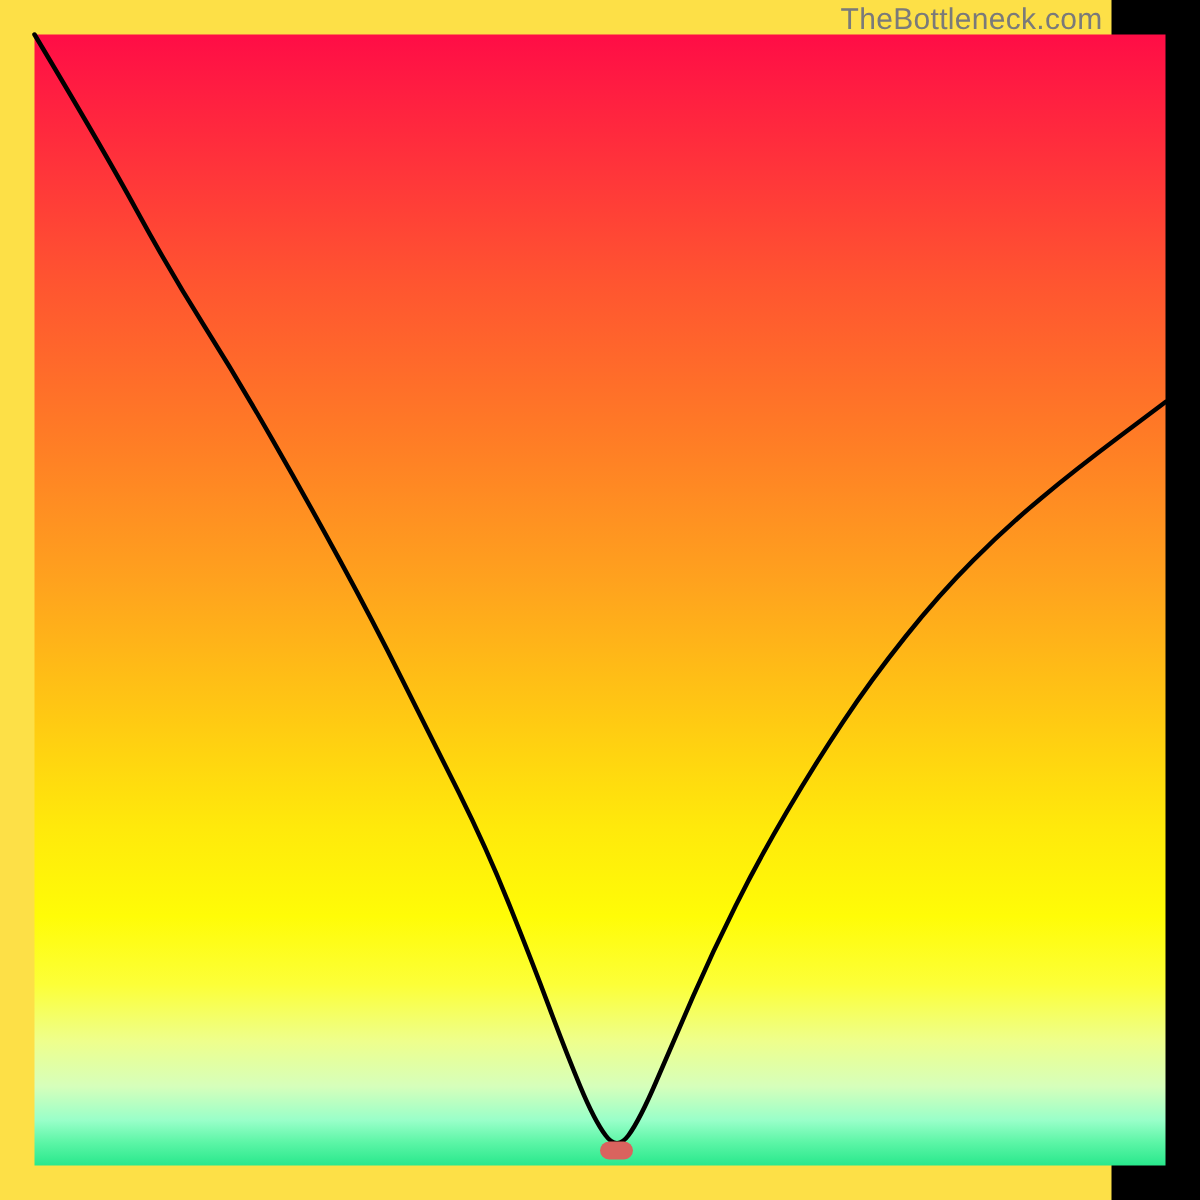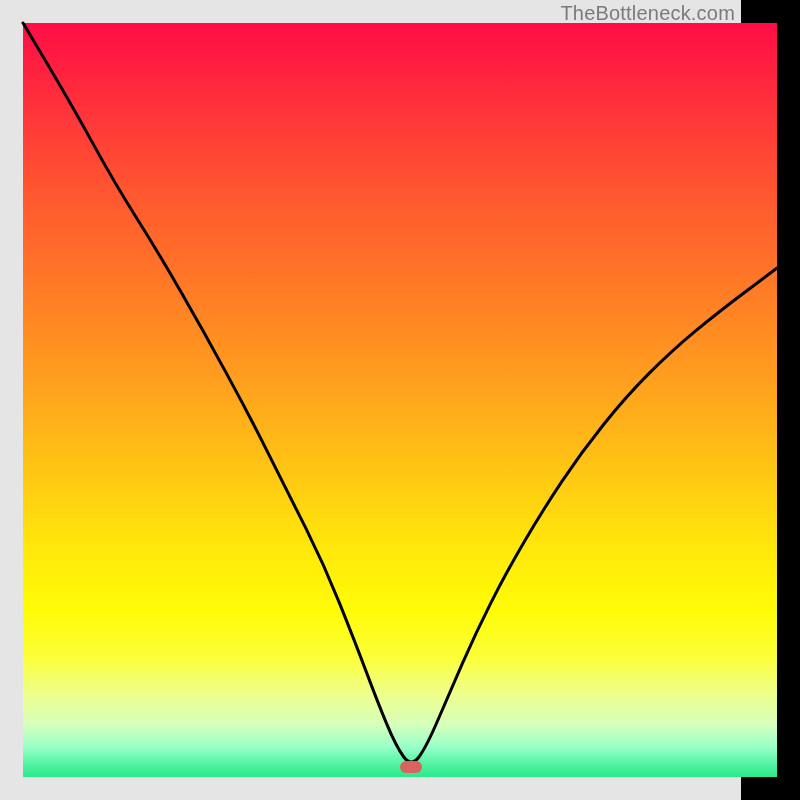--- a/index.html
+++ b/index.html
@@ -8,21 +8,21 @@
     width: 800px;
     height: 800px;
     overflow: hidden;
     background: #000;
     font-family: Arial, Helvetica, sans-serif;
   }
   .frame {
     position: relative;
     width: 741px;
     height: 800px;
-    background: #e5e5e5;
+    background: #fde047;
   }
   .plot {
     position: absolute;
     left: 23px;
     top: 23px;
     width: 754px;
     height: 754px;
     
     background: linear-gradient(
       to bottom,

